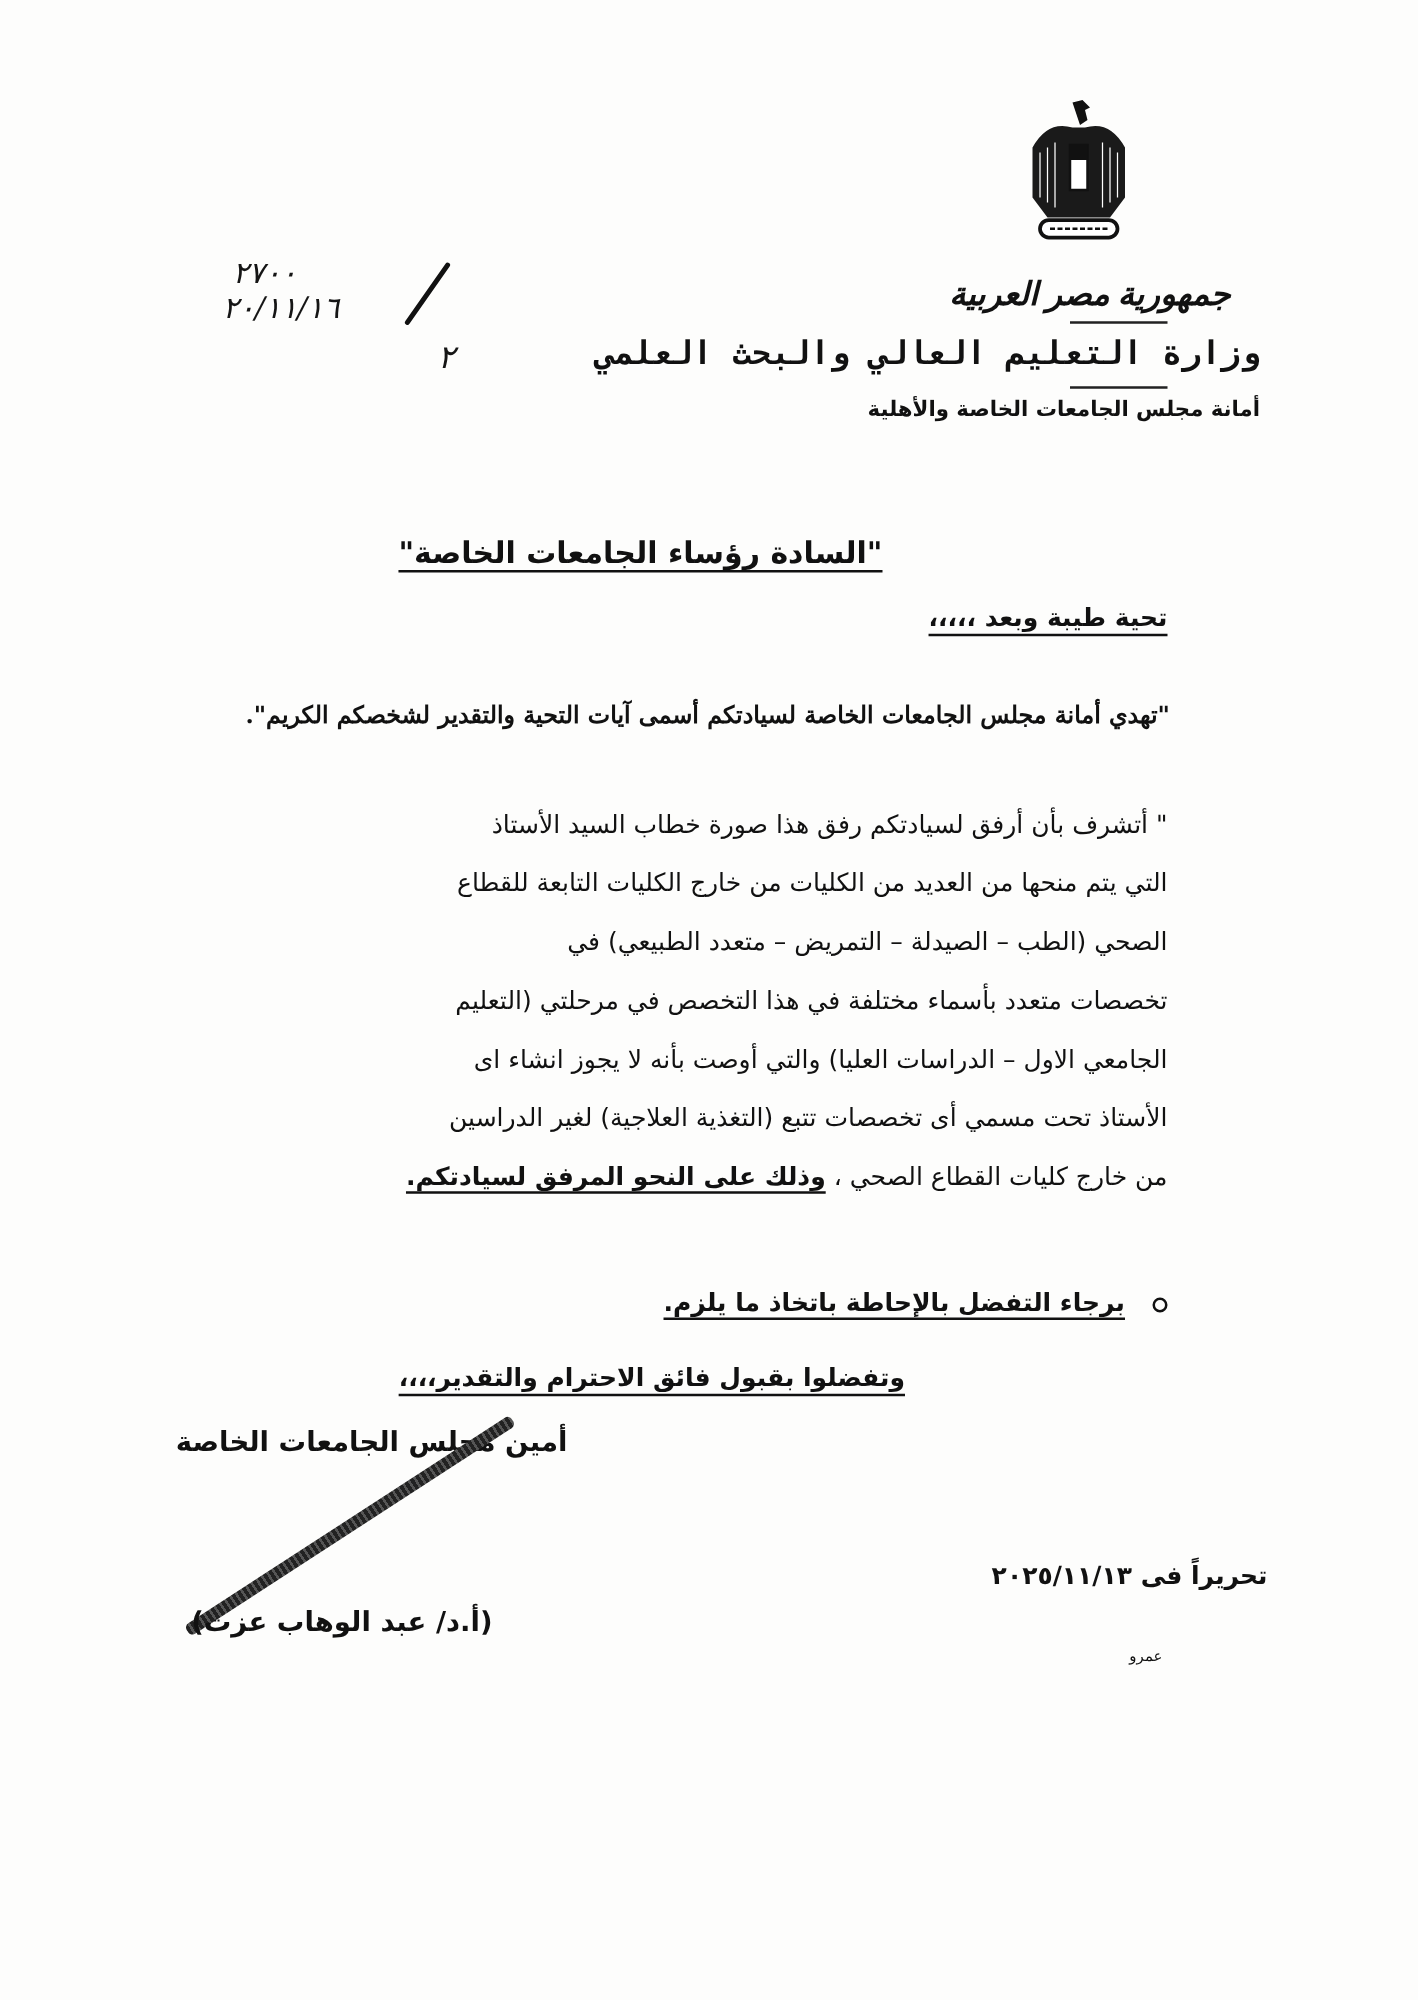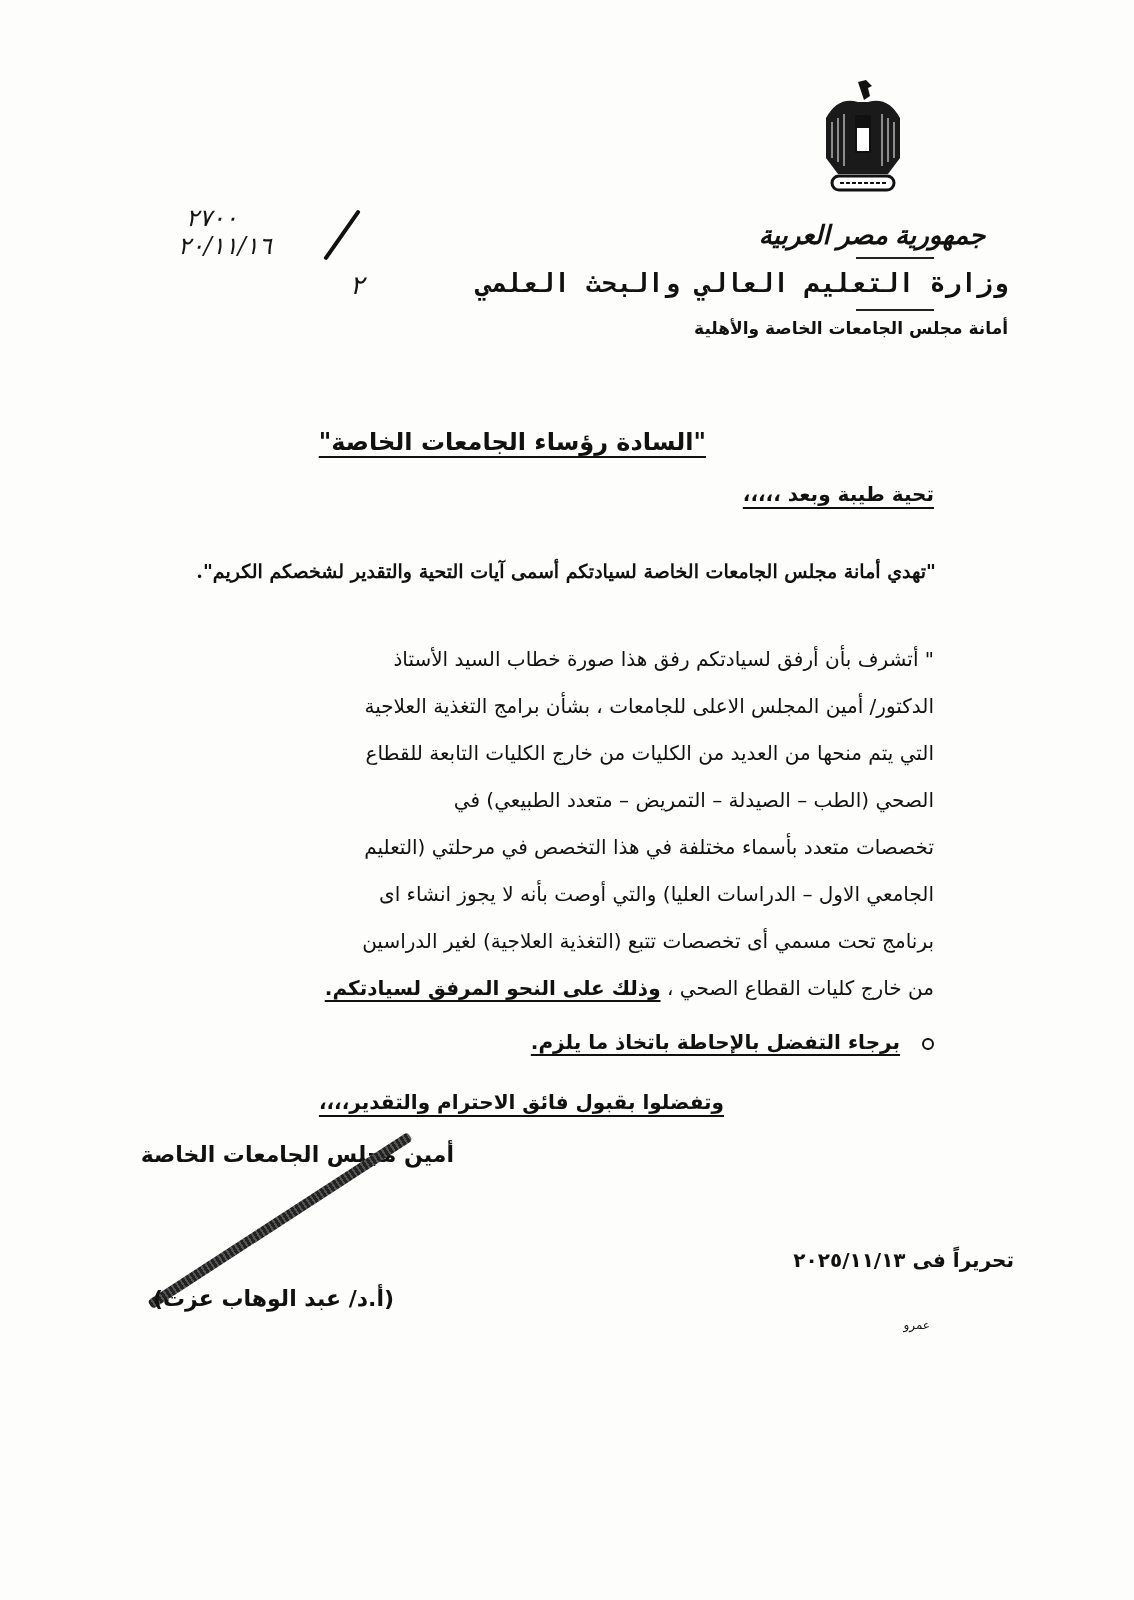--- a/index.html
+++ b/index.html
@@ -5,21 +5,21 @@
     html, body { margin:0; padding:0; }
     body {
       width:1134px; height:1600px; background:#fdfdfc; position:relative;
       font-family:"DejaVu Sans", sans-serif; color:#111; overflow:hidden;
     }
     .abs { position:absolute; }
     .rtl { direction:rtl; unicode-bidi:embed; }
     
     .emblem { left:818px; top:78px; width:90px; height:120px; }
     .hdr-line { right:140px; text-align:center; white-space:nowrap; }
-    .h1 { top:220px; width:260px; right:132px; font-family:Liberation Sans, sans-serif; font-size:26px; font-weight:bold; font-style:italic; }
+    .h1 { top:220px; width:260px; right:132px; font-family:Liberation Serif, serif; font-size:26px; font-weight:bold; font-style:italic; }
     .sep1 { top:257px; right:200px; width:78px; height:2px; background:#222; }
     .h2 { top:268px; right:126px; width:300px; font-family:Liberation Mono, monospace; font-size:26px; font-weight:bold; }
     .sep2 { top:309px; right:200px; width:78px; height:2px; background:#222; }
     .h3 { top:318px; right:126px; width:300px; font-size:17px; font-weight:bold; }
     
     .hand { font-family:"DejaVu Serif", serif; font-style:italic; color:#151515; }
     .hw1 { left:186px; top:204px; font-size:24px; }
     .hw2 { left:178px; top:232px; font-size:24px; }
     .slash { left:340px; top:205px; width:4px; height:60px; background:#111; transform:rotate(35deg); border-radius:2px; }
     .hw3 { left:350px; top:270px; font-size:26px; }
@@ -70,26 +70,25 @@
 <div class="abs hand hw2">٢٠/١١/١٦</div>
 <div class="abs slash"></div>
 <div class="abs hand hw3">٢</div>
 
 <div class="abs addr rtl">"السادة رؤساء الجامعات الخاصة"</div>
 <div class="abs greet rtl">تحية طيبة وبعد ،،،،،</div>
 <div class="abs lead rtl">"تهدي أمانة مجلس الجامعات الخاصة لسيادتكم أسمى آيات التحية والتقدير لشخصكم الكريم".</div>
 
 <div class="abs para rtl">
   <p>" أتشرف بأن أرفق لسيادتكم رفق هذا صورة خطاب السيد الأستاذ</p>
-  <p>الدكتور/ أمين المجلس الاعلى للجامعات ، بشأن برامج التغذية العلاجية</p>
   <p>التي يتم منحها من العديد من الكليات من خارج الكليات التابعة للقطاع</p>
   <p>الصحي (الطب – الصيدلة – التمريض – متعدد الطبيعي) في</p>
   <p>تخصصات متعدد بأسماء مختلفة في هذا التخصص في مرحلتي (التعليم</p>
   <p>الجامعي الاول – الدراسات العليا) والتي أوصت بأنه لا يجوز انشاء اى</p>
-  <p>برنامج تحت مسمي أى تخصصات تتبع (التغذية العلاجية) لغير الدراسين</p>
+  <p>الأستاذ تحت مسمي أى تخصصات تتبع (التغذية العلاجية) لغير الدراسين</p>
   <p style="text-align:right;">
     <span>من خارج كليات القطاع الصحي ، </span><span class="u" style="font-weight:bold;">وذلك على النحو المرفق لسيادتكم.</span>
   </p>
 </div>
 
 <div class="abs bullet rtl">
   <span class="dot"></span><span class="u">برجاء التفضل بالإحاطة باتخاذ ما يلزم.</span>
 </div>
 
 <div class="abs close rtl">وتفضلوا بقبول فائق الاحترام والتقدير،،،،</div>

